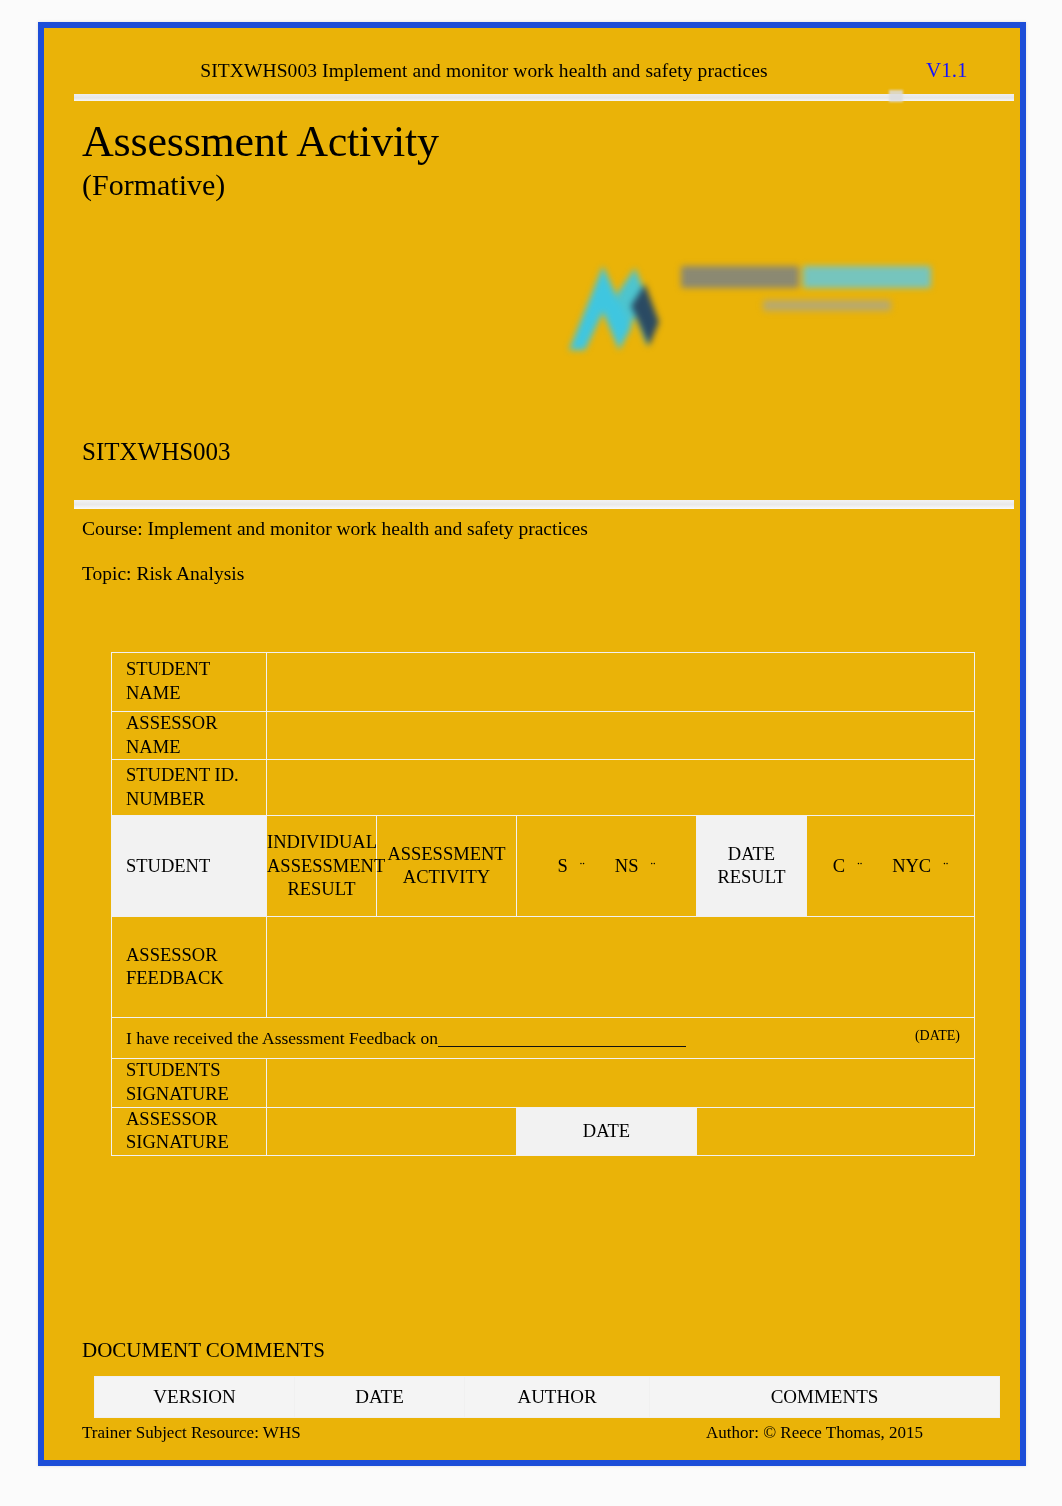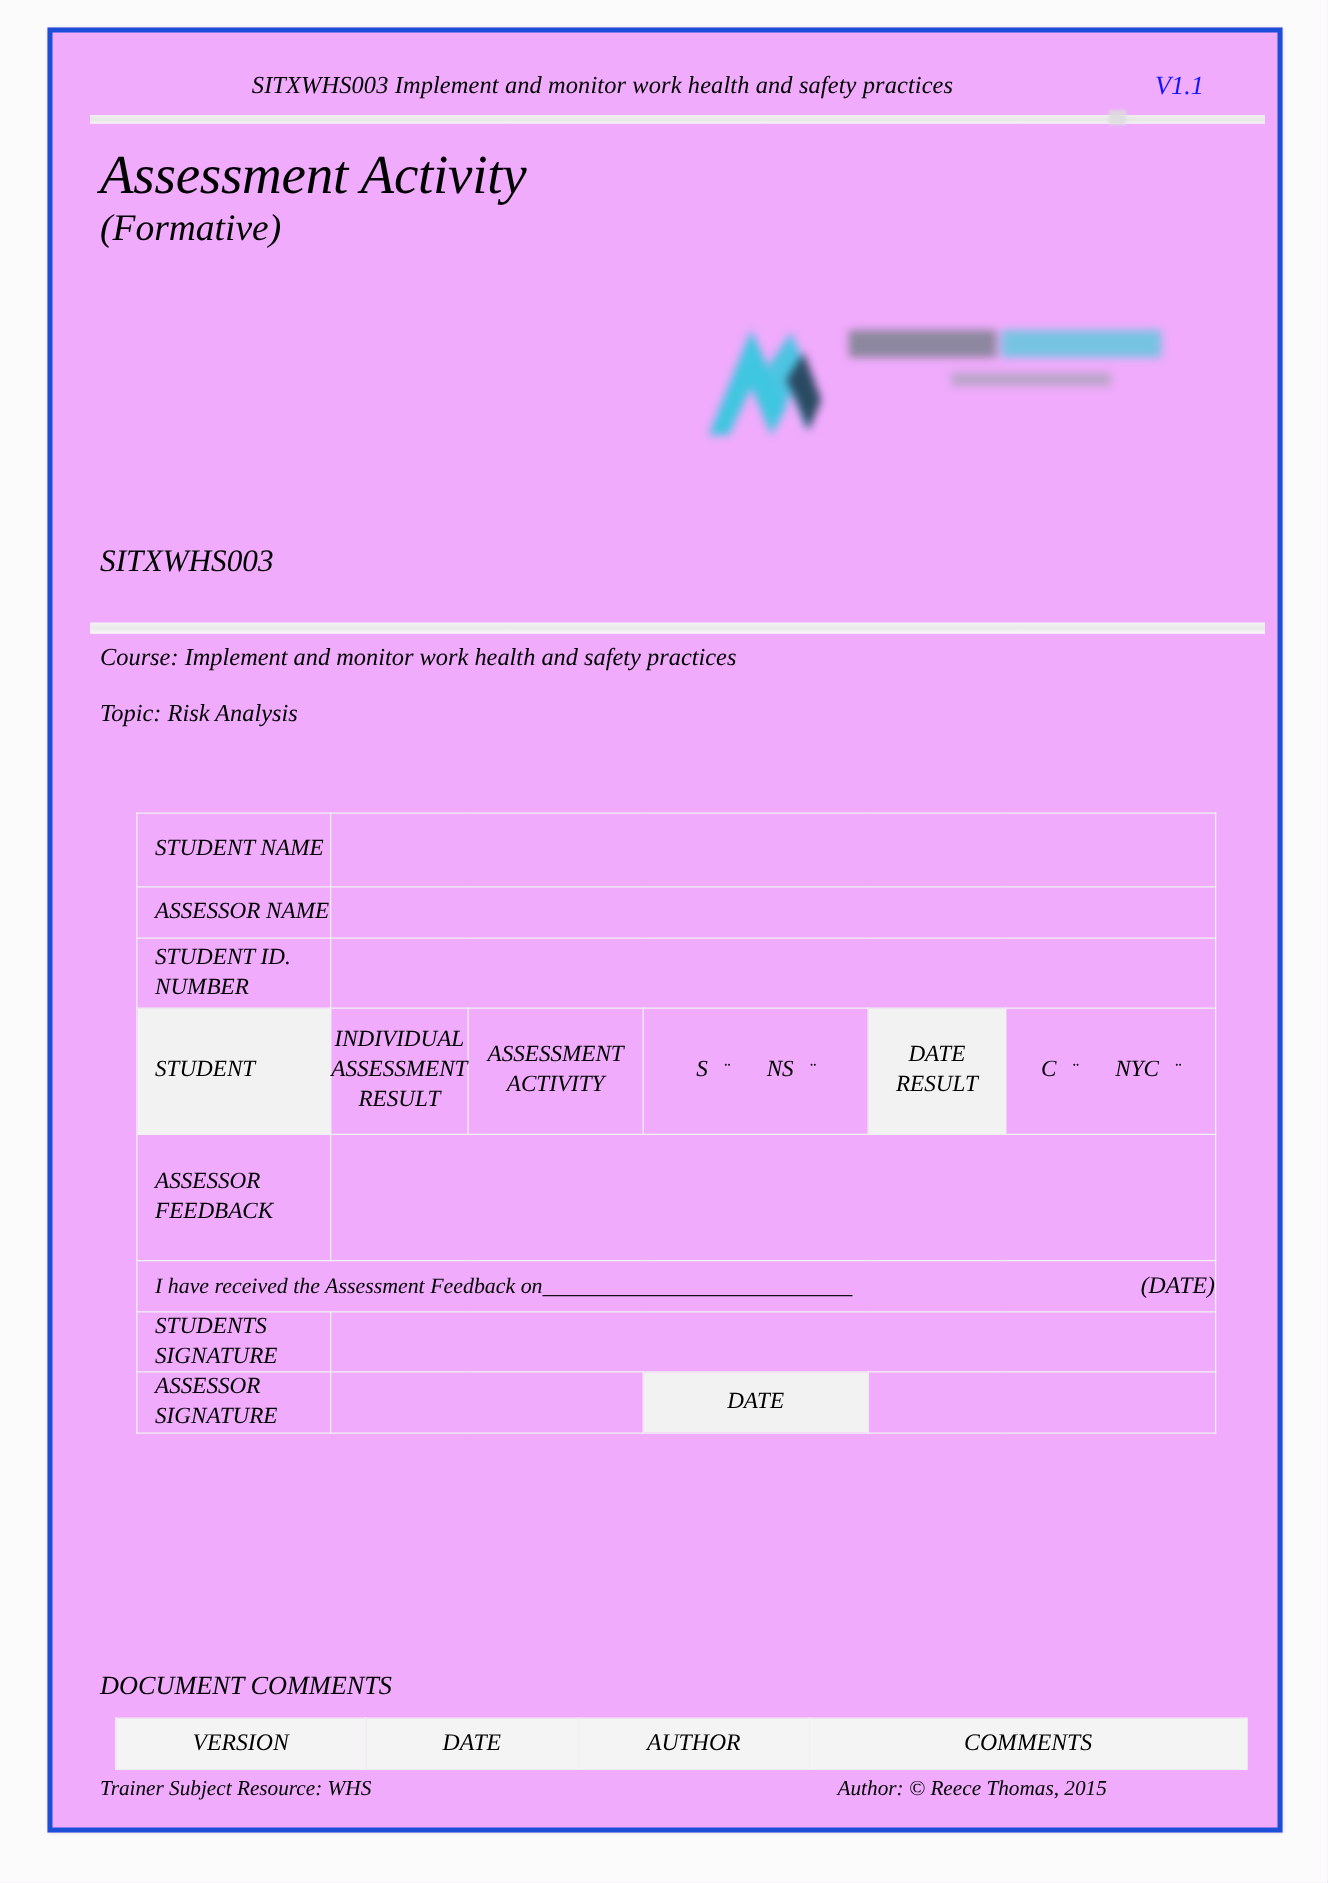--- a/index.html
+++ b/index.html
@@ -19,25 +19,24 @@
   .page-shell {
     position: absolute;
     left: 0; top: 0;
     width: 1062px; height: 1506px;
     background: #fbfbfb;
   }
   .page {
     position: absolute;
     left: 38px; top: 22px;
     width: 988px; height: 1444px;
-    background: #f0abfc;
+    background: #eab308;
     box-shadow: 0 0 3px rgba(0,0,0,0.12);
-    border: 4px solid #1d4ed8;
+    border: 6px solid #1d4ed8;
     box-sizing: border-box;
-    font-style: italic;
   }
   .page-inner {
     position: relative;
     width: 100%; height: 100%;
   }
 
   
   .doc-header {
     position: absolute;
     left: 30px; top: 28px;
@@ -189,21 +188,22 @@
 
   .recv-text { font-size: 17.5px; white-space: nowrap; }
   .recv-blank {
     display: inline-block;
     width: 248px;
     border-bottom: 1.5px solid #111;
     vertical-align: -3px;
   }
   .recv-date {
     float: right;
-    font-size: 19px;
+    margin-right: 14px;
+    font-size: 14px;
   }
   .cb { font-size: 15px; letter-spacing: 0; }
   .cb-gap { display: inline-block; width: 30px; }
   .cb-gap-sm { display: inline-block; width: 12px; }
 
   
   .dc-heading {
     position: absolute;
     left: 38px; top: 1310px;
     font-size: 21px;
@@ -228,21 +228,21 @@
 
   
   .doc-footer {
     position: absolute;
     left: 38px; top: 1395px;
     width: 910px;
     height: 24px;
     font-size: 17px;
   }
   .doc-footer .f-left  { position: absolute; left: 0;   top: 0; white-space: nowrap; }
-  .doc-footer .f-right { position: absolute; left: 590px; top: 0; white-space: nowrap; }
+  .doc-footer .f-right { position: absolute; left: 624px; top: 0; white-space: nowrap; }
 </style>
 </head>
 <body>
 
 <div class="page-shell">
   <div class="page">
     <div class="page-inner">
 
       <div class="doc-header">
         <div class="hdr-title">SITXWHS003 Implement and monitor work health and safety practices</div>

